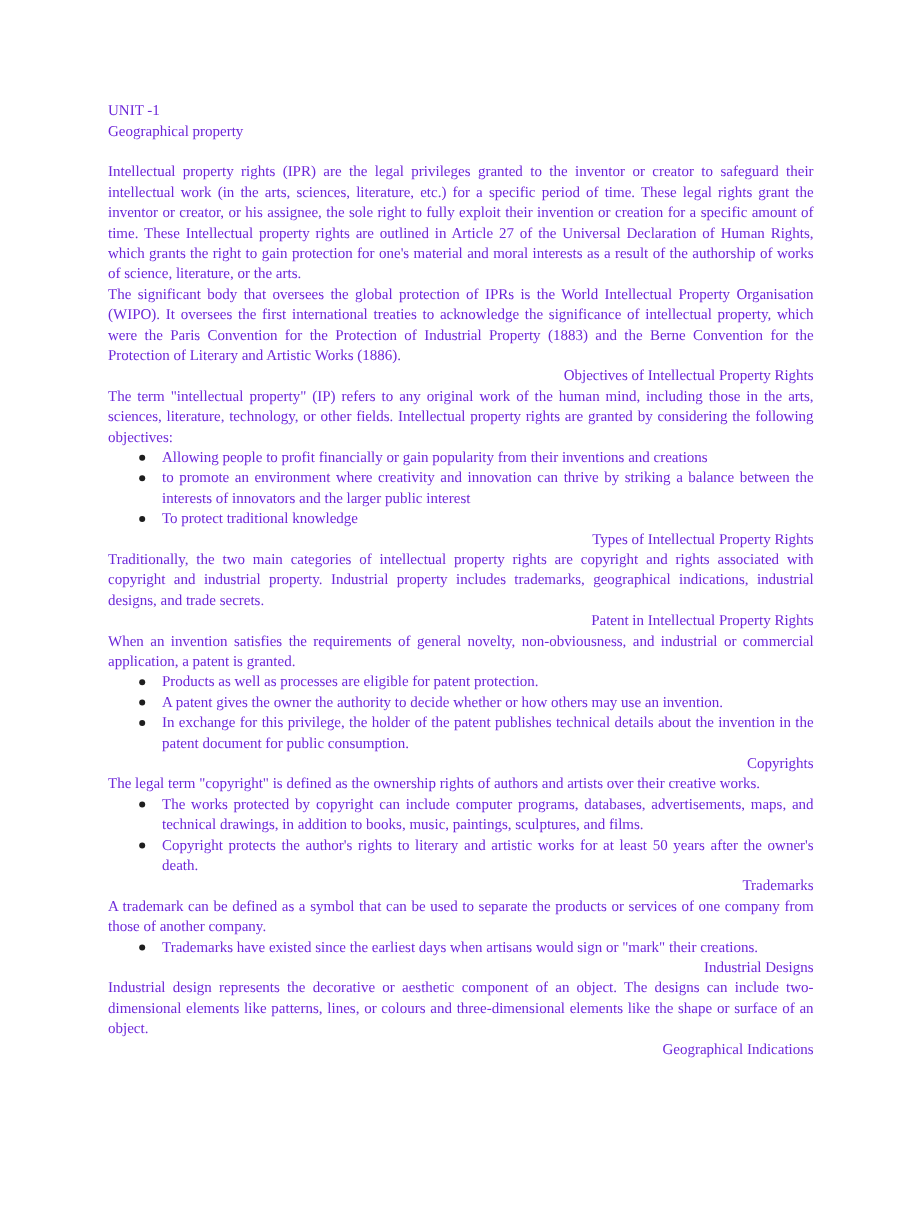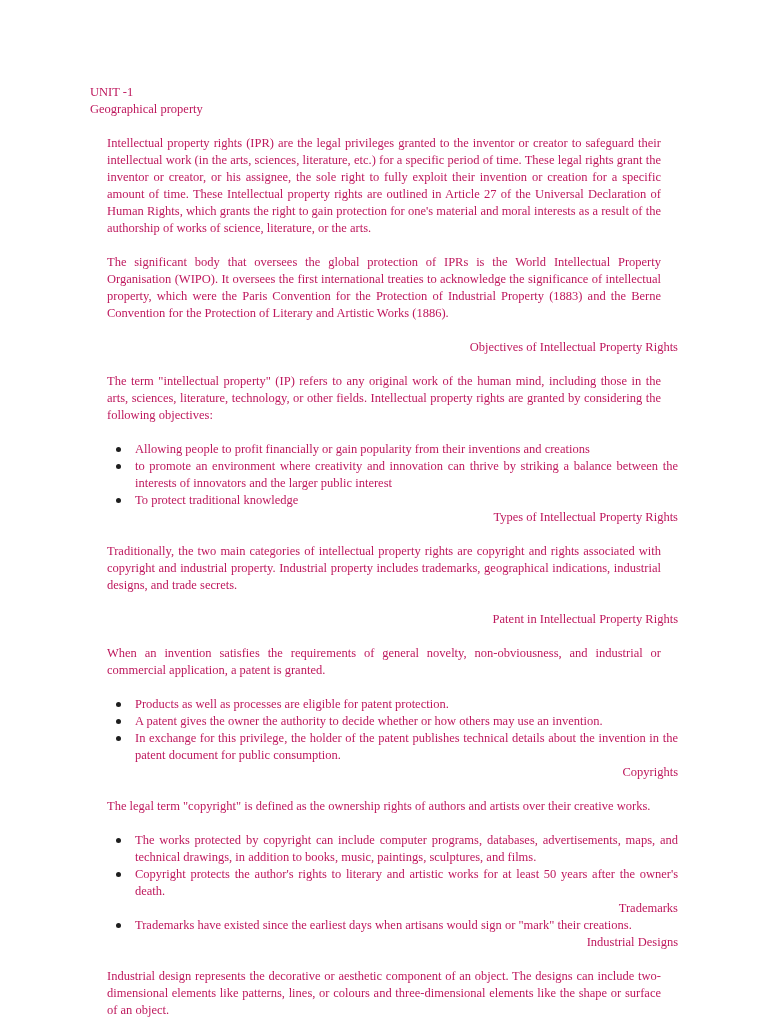--- a/index.html
+++ b/index.html
@@ -10,32 +10,32 @@
   .page {
     position: relative;
     width: 768px;
     height: 1024px;
     box-sizing: border-box;
     background: #ffffff;
     padding: 84px 90px 0 90px;
     font-family: "Liberation Serif", "DejaVu Serif", serif;
     font-size: 12.5px;
     line-height: 17px;
-    color: #be185d;
+    color: #6d28d9;
     overflow: hidden;
   }
   .title-block {
     margin-bottom: 17px; 
   }
   .title-line {
     text-align: left;
   }
   .para {
     text-align: justify;
-    margin: 17px;
+    margin: 0;
   }
   .heading {
     text-align: right;
     margin: 0;
   }
   ul.bullets {
     margin: 0;
     padding: 0;
     list-style: none;
   }
@@ -82,20 +82,21 @@
         <li>A patent gives the owner the authority to decide whether or how others may use an invention.</li>
         <li>In exchange for this privilege, the holder of the patent publishes technical details about the invention in the patent document for public consumption.</li>
       </ul>
       <div class="heading">Copyrights</div>
       <div class="para">The legal term "copyright" is defined as the ownership rights of authors and artists over their creative works.</div>
       <ul class="bullets">
         <li>The works protected by copyright can include computer programs, databases, advertisements, maps, and technical drawings, in addition to books, music, paintings, sculptures, and films.</li>
         <li>Copyright protects the author's rights to literary and artistic works for at least 50 years after the owner's death.</li>
       </ul>
       <div class="heading">Trademarks</div>
+      <div class="para">A trademark can be defined as a symbol that can be used to separate the products or services of one company from those of another company.</div>
       <ul class="bullets">
         <li>Trademarks have existed since the earliest days when artisans would sign or "mark" their creations.</li>
       </ul>
       <div class="heading">Industrial Designs</div>
       <div class="para">Industrial design represents the decorative or aesthetic component of an object. The designs can include two-dimensional elements like patterns, lines, or colours and three-dimensional elements like the shape or surface of an object.</div>
       <div class="heading">Geographical Indications</div>
     </div>
 </div>
 
 </body></html>

